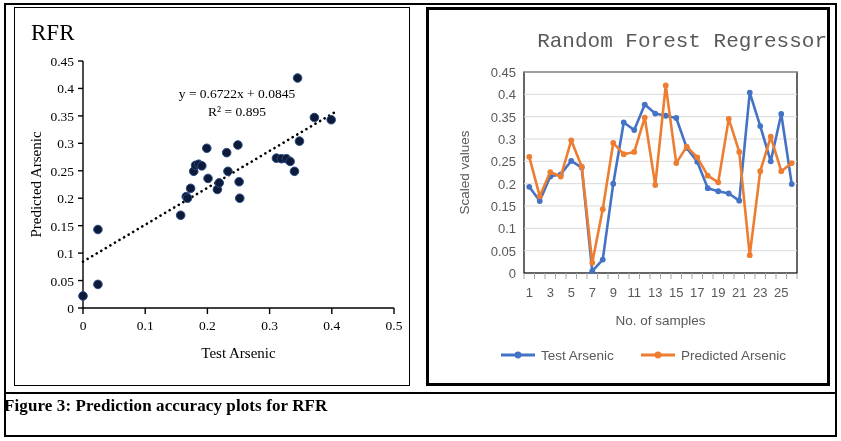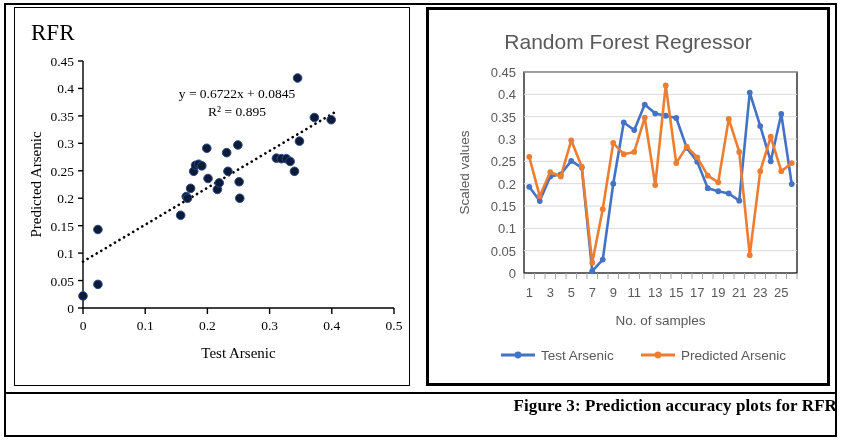--- a/index.html
+++ b/index.html
@@ -54,21 +54,21 @@
     top: 392px;
     width: 833px;
     height: 0;
     border-top: 2px solid #000000;
   }
   .caption {
     position: absolute;
     left: 4px;
     top: 396px;
     width: 833px;
-    text-align: right;
+    text-align: left;
     font-family: "Liberation Serif", serif;
     font-weight: bold;
     font-size: 17px;
     color: #000000;
     letter-spacing: 0.1px;
   }
   
   .rfr-title {
     position: absolute;
     left: 24px;
@@ -96,22 +96,22 @@
     font-family: "Liberation Serif", serif;
     font-size: 13.5px;
     fill: #000000;
   }
   
   .line-title {
     position: absolute;
     left: 0;
     right: 0;
     top: 20px;
-    text-align: center;
-    font-family: Liberation Sans, sans-serif;
+    text-align: right;
+    font-family: Liberation Mono, monospace;
     font-size: 21px;
     color: #595959;
   }
   .excel-tick {
     font-family: "Liberation Sans", sans-serif;
     font-size: 13px;
     fill: #595959;
   }
   .excel-axis-name {
     font-family: "Liberation Sans", sans-serif;

